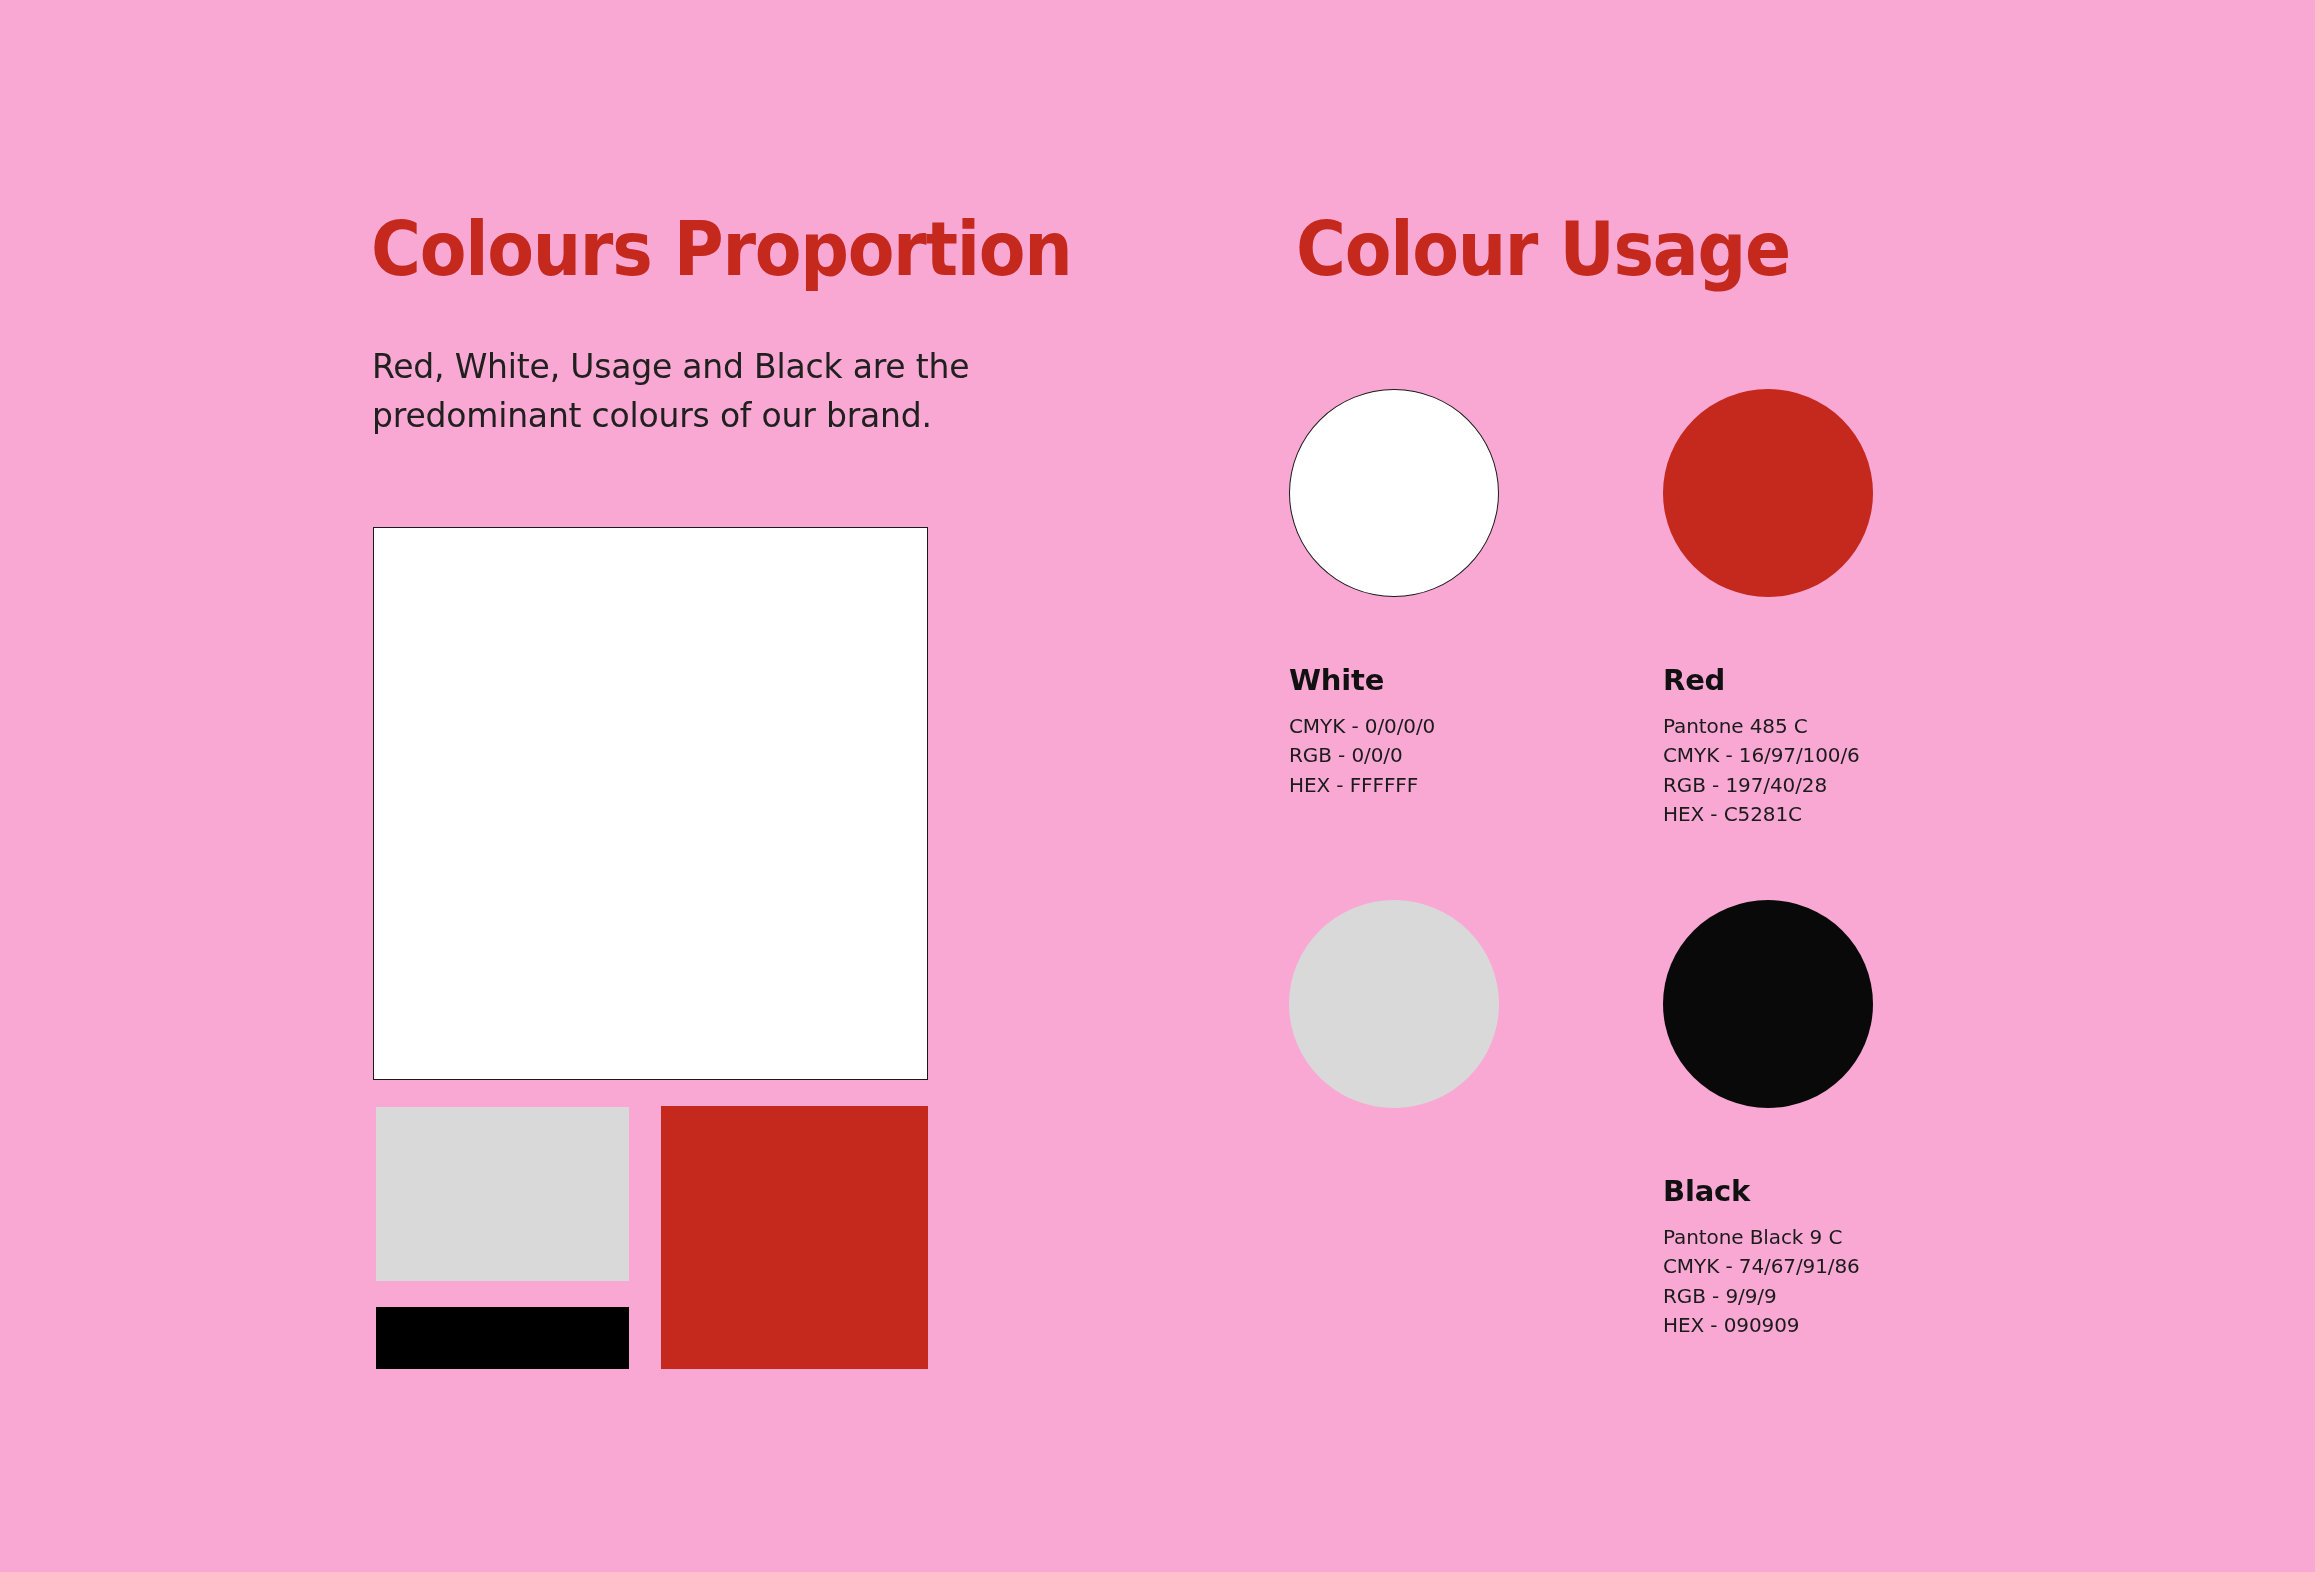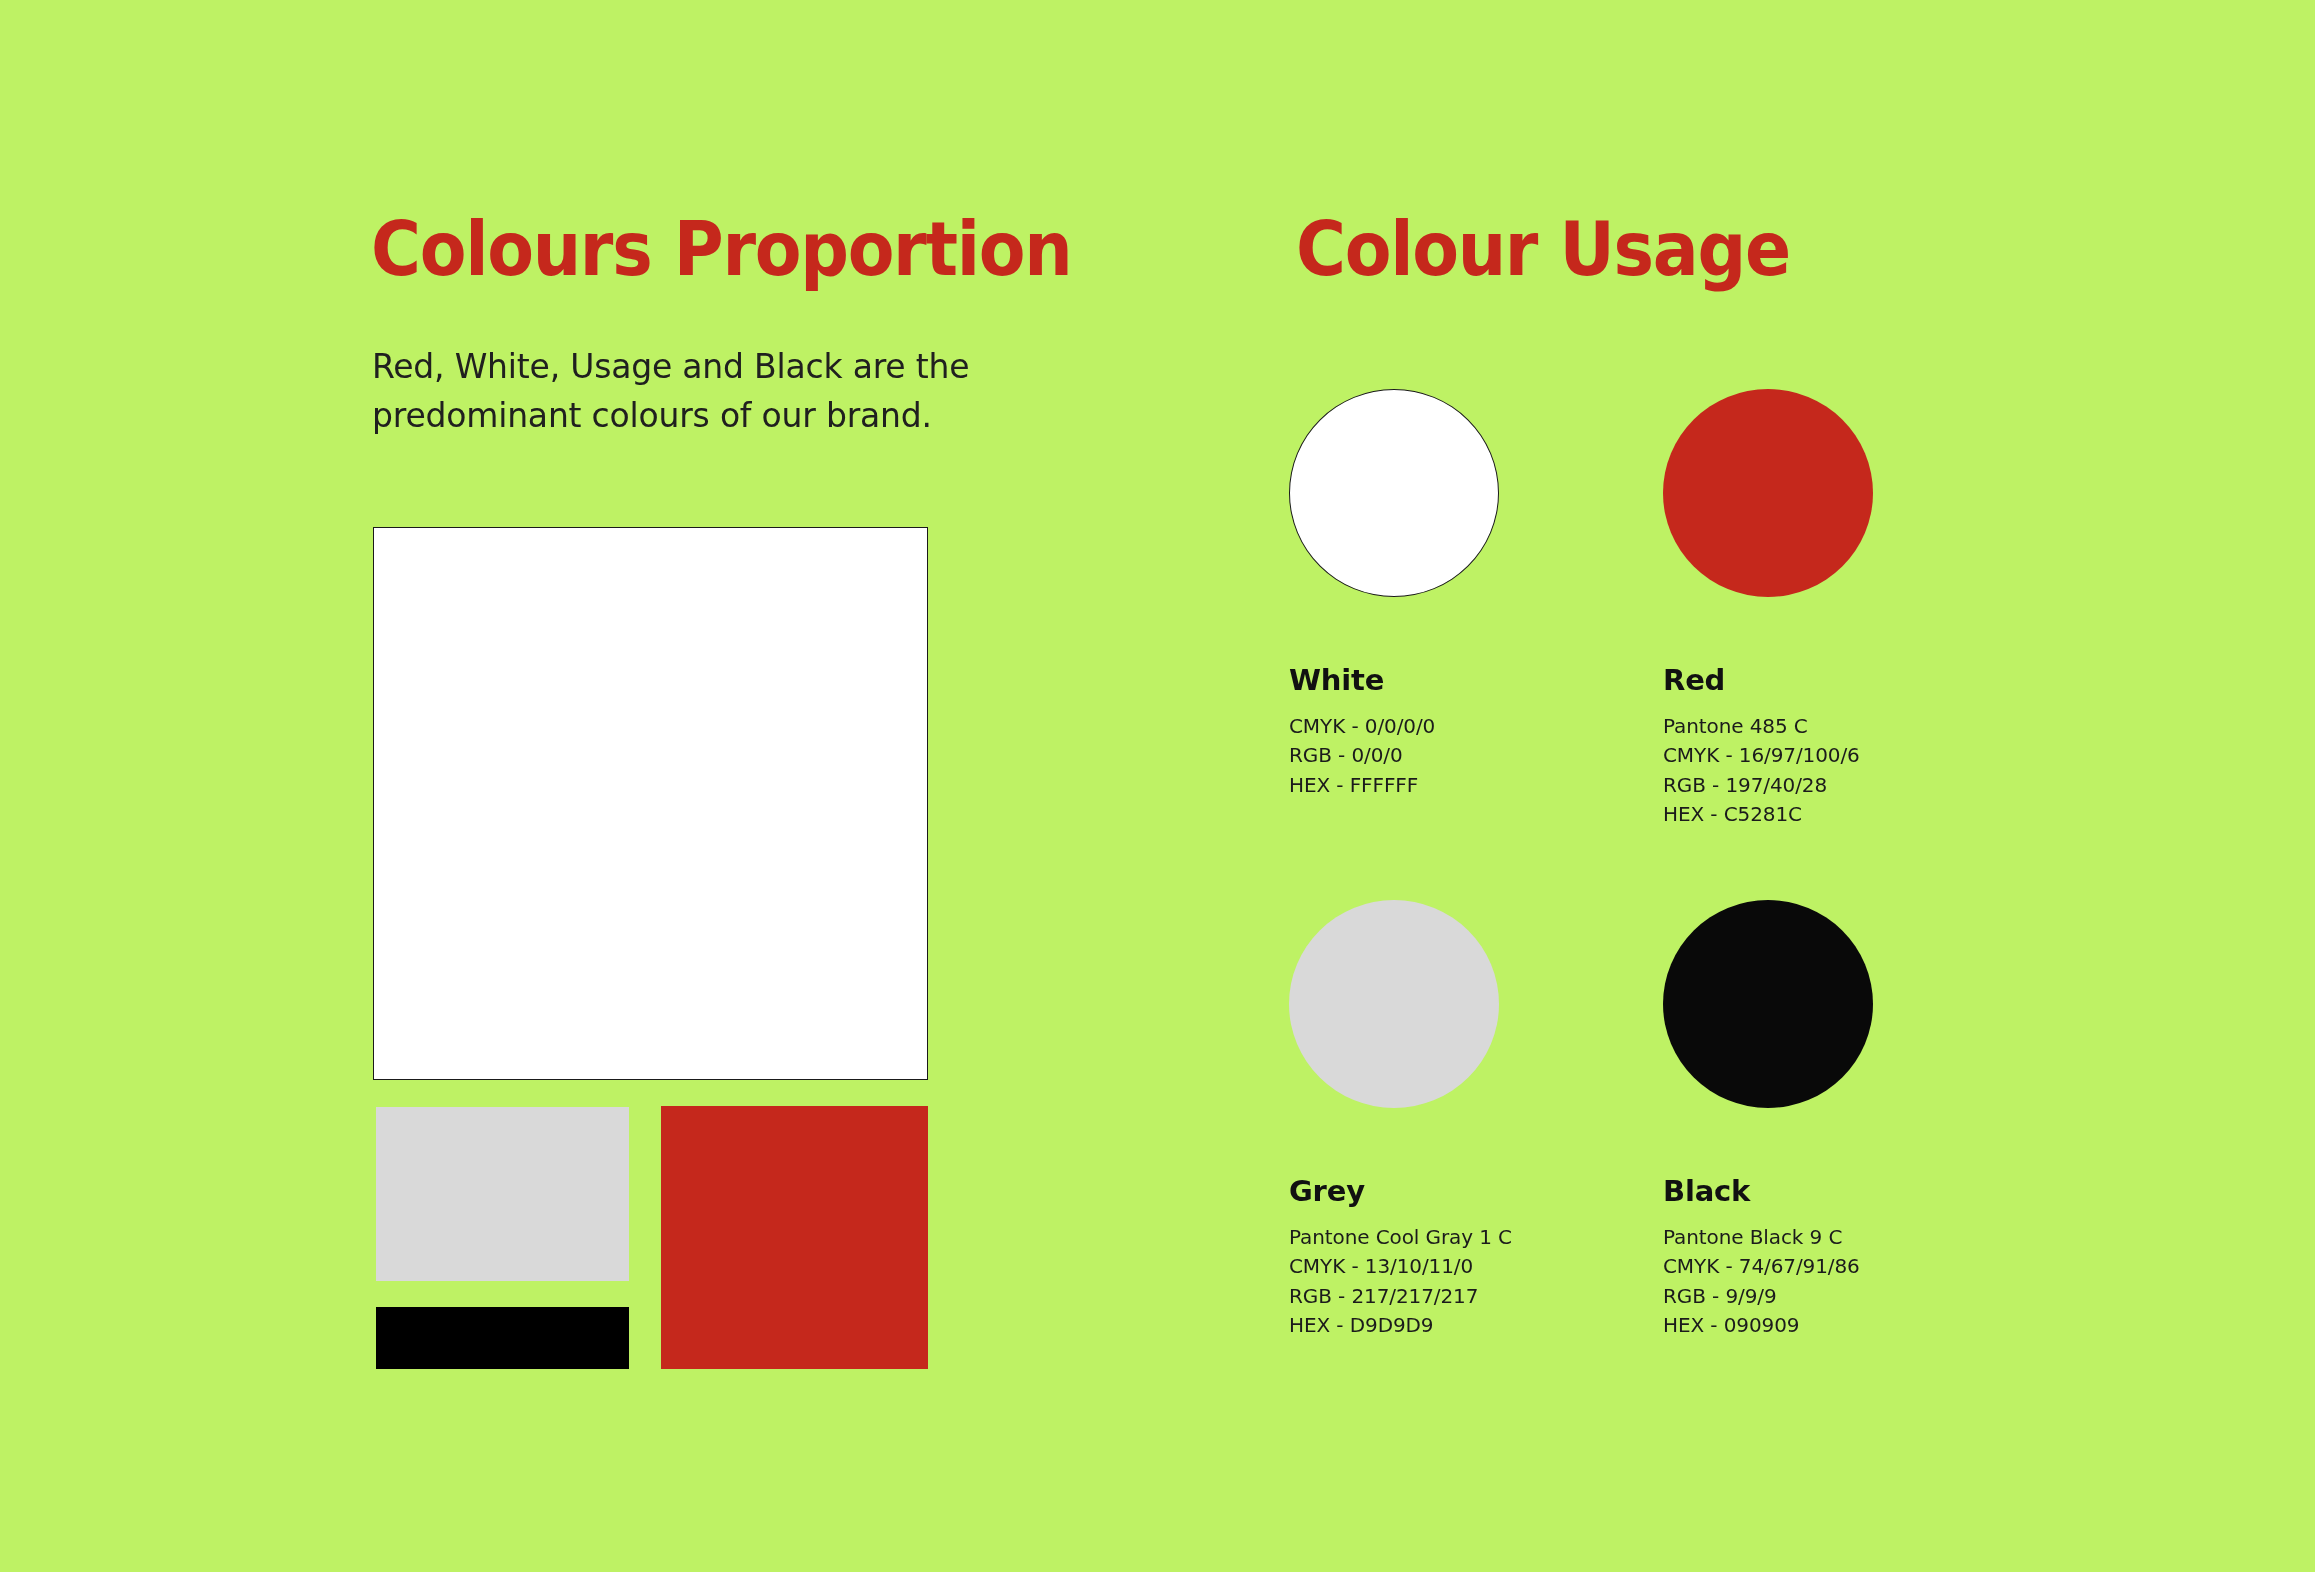--- a/index.html
+++ b/index.html
@@ -10,21 +10,21 @@
     height: 1572px;
     background: #ffffff;
     font-family: "Liberation Sans", sans-serif;
     overflow: hidden;
   }
 
   .page {
     position: relative;
     width: 2316px;
     height: 1572px;
-    background: #bef264;
+    background: #f9a8d4;
   }
 
   
   .section-heading {
     position: absolute;
     color: #C5281C;
     font-family: "DejaVu Sans", sans-serif;
     font-weight: 700;
     font-size: 74px;
     letter-spacing: -1.4px;
@@ -187,27 +187,20 @@
           <div class="swatch-spec">HEX - C5281C</div>
         </div>
       </div>
 
     </div>
 
     <div class="usage-row" id="usage-row-2">
 
       <div class="usage-cell col-left">
         <div class="swatch-circle" style="background:#D9D9D9;"></div>
-        <div class="swatch-info">
-          <div class="swatch-name">Grey</div>
-          <div class="swatch-spec">Pantone Cool Gray 1 C</div>
-          <div class="swatch-spec">CMYK - 13/10/11/0</div>
-          <div class="swatch-spec">RGB - 217/217/217</div>
-          <div class="swatch-spec">HEX - D9D9D9</div>
-        </div>
       </div>
 
       <div class="usage-cell col-right">
         <div class="swatch-circle" style="background:#090909;"></div>
         <div class="swatch-info">
           <div class="swatch-name">Black</div>
           <div class="swatch-spec">Pantone Black 9 C</div>
           <div class="swatch-spec">CMYK - 74/67/91/86</div>
           <div class="swatch-spec">RGB - 9/9/9</div>
           <div class="swatch-spec">HEX - 090909</div>

